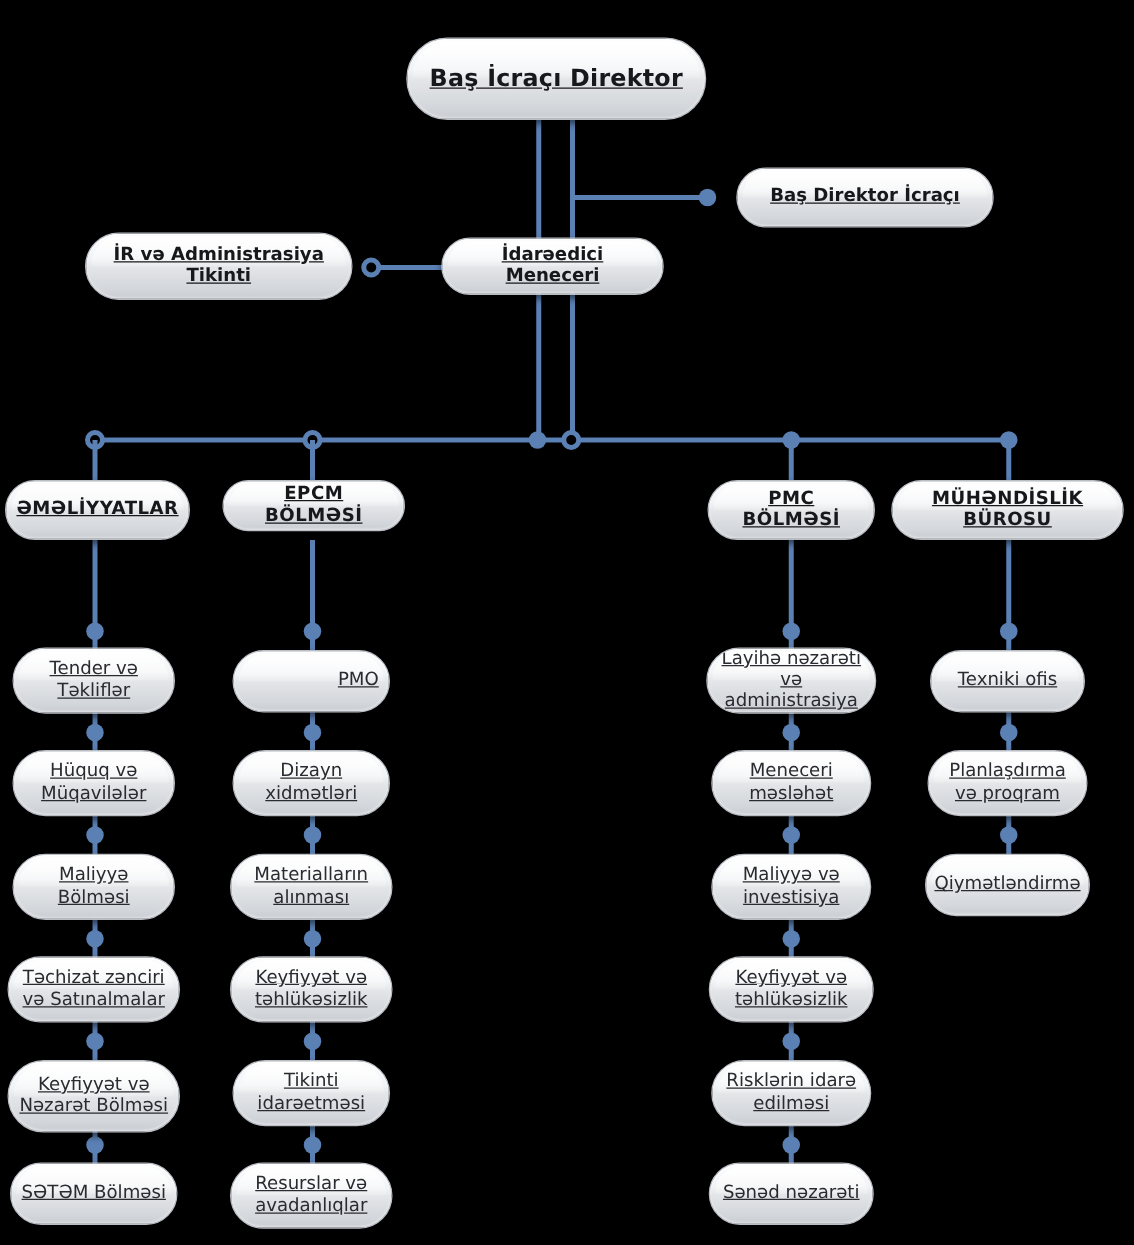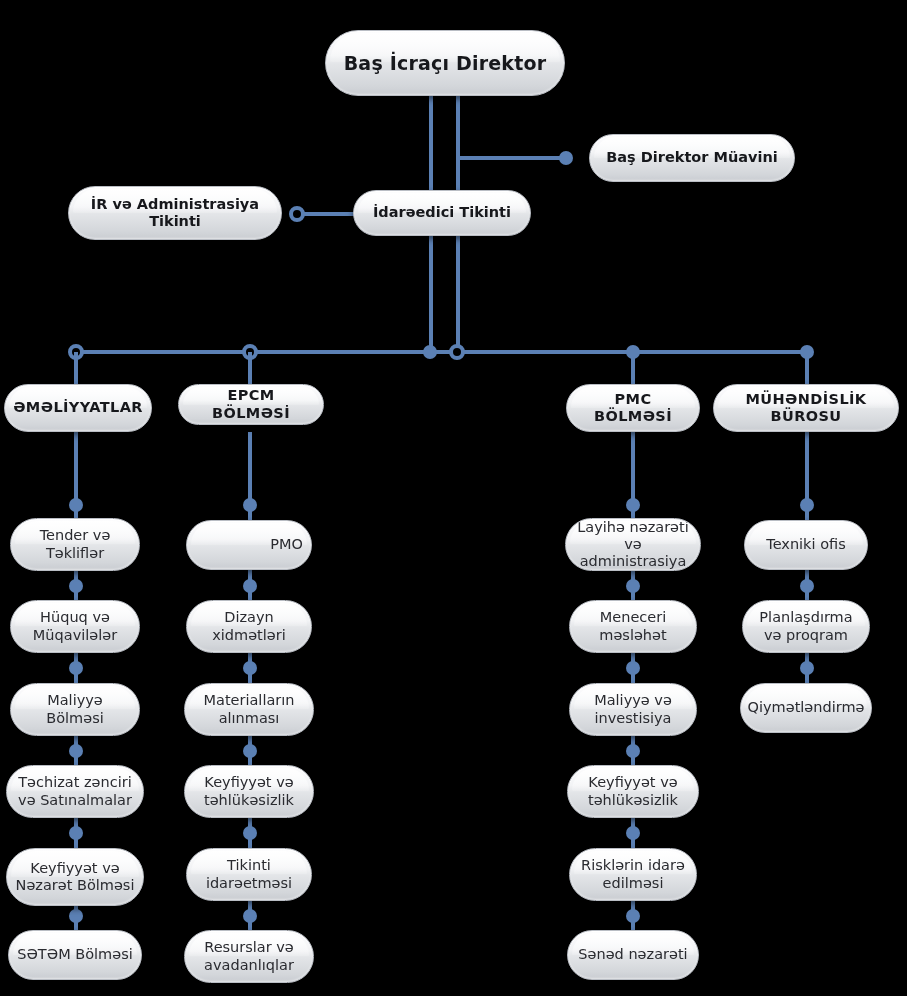--- a/index.html
+++ b/index.html
@@ -21,21 +21,21 @@
         justify-content:center;text-align:center;border-radius:999px;
         color:#17181c;line-height:1.18;
         background:linear-gradient(180deg,#fdfdfe 0%,#f2f3f5 38%,#e3e5e8 52%,#d3d6da 86%,#c9ccd1 100%);
         border:1px solid #b9bdc4;
         box-shadow:0 3px 6px rgba(0,0,0,.55), inset 0 1px 0 #ffffff, inset 0 -1px 2px rgba(255,255,255,.5);
         overflow:hidden;}
   .node::before{content:"";position:absolute;left:4px;right:4px;top:2px;height:46%;
         border-radius:999px 999px 60% 60%/999px 999px 28px 28px;
         background:linear-gradient(180deg,rgba(255,255,255,.95),rgba(255,255,255,.15));
         pointer-events:none;}
-  .node span{position:relative;z-index:2;display:block;padding:0 8px;}
+  .node span{position:relative;z-index:2;display:block;padding:0 8px;text-decoration:underline;}
 
   .lvl1{font-weight:bold;font-size:19px;letter-spacing:.2px;}
   .lvl2{font-weight:bold;font-size:14.5px;}
   .dept{font-weight:bold;font-size:14.5px;letter-spacing:.4px;}
   .leaf{font-weight:normal;font-size:14.5px;color:#2a2b30;}
 </style>
 </head>
 <body>
 
 <div id="stage">
@@ -108,25 +108,25 @@
   <div class="ln v" style="left:805px;top:570px;height:32px;"></div>
   <div class="dot" style="left:807px;top:586px;"></div>
   <div class="ln v" style="left:805px;top:652px;height:33px;"></div>
   <div class="dot" style="left:807px;top:668px;"></div>
 
   <div class="node lvl1" style="left:325px;top:30px;width:240px;height:66px;">
     <span>Baş İcraçı Direktor</span>
   </div>
 
   <div class="node lvl2" style="left:589px;top:134px;width:206px;height:48px;">
-    <span>Baş Direktor Müavini</span>
+    <span>Baş Direktor İcraçı</span>
   </div>
 
   <div class="node lvl2" style="left:353px;top:190px;width:178px;height:46px;">
-    <span>İdarəedici Tikinti</span>
+    <span>İdarəedici Meneceri</span>
   </div>
 
   <div class="node lvl2" style="left:68px;top:186px;width:214px;height:54px;">
     <span>İR və Administrasiya Tikinti</span>
   </div>
 
   <div class="node dept" style="left:4px;top:384px;width:148px;height:48px;">
     <span>ƏMƏLİYYATLAR</span>
   </div>
   <div class="node dept" style="left:178px;top:384px;width:146px;height:41px;">

